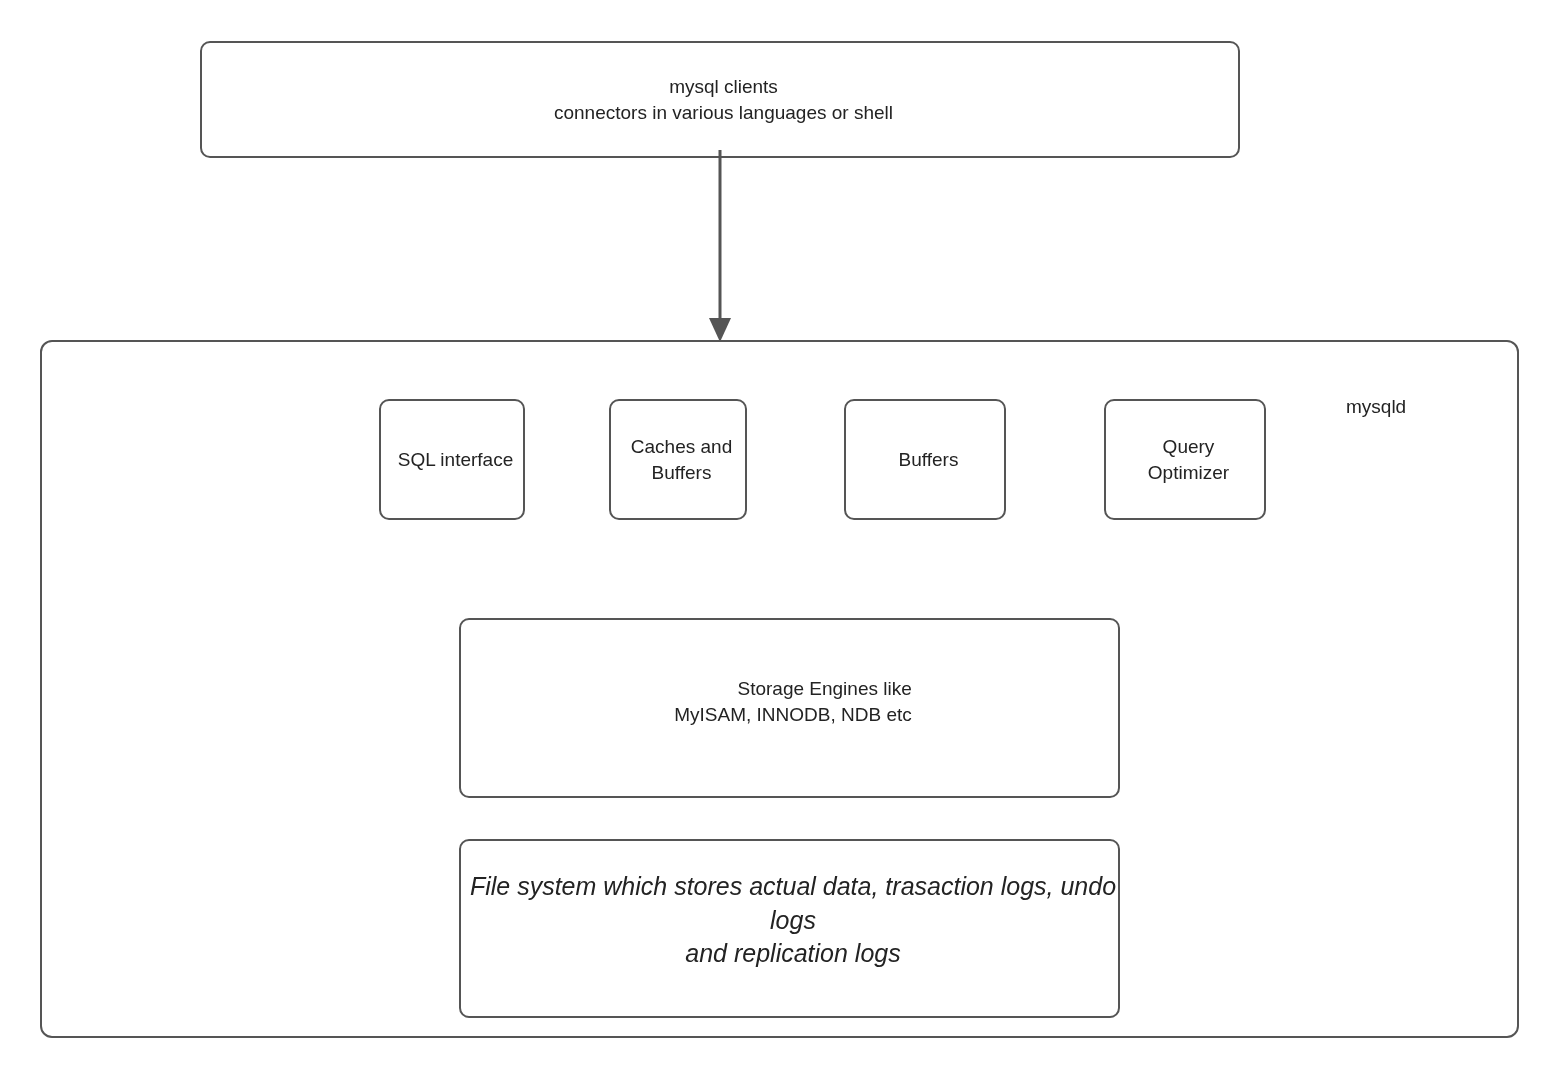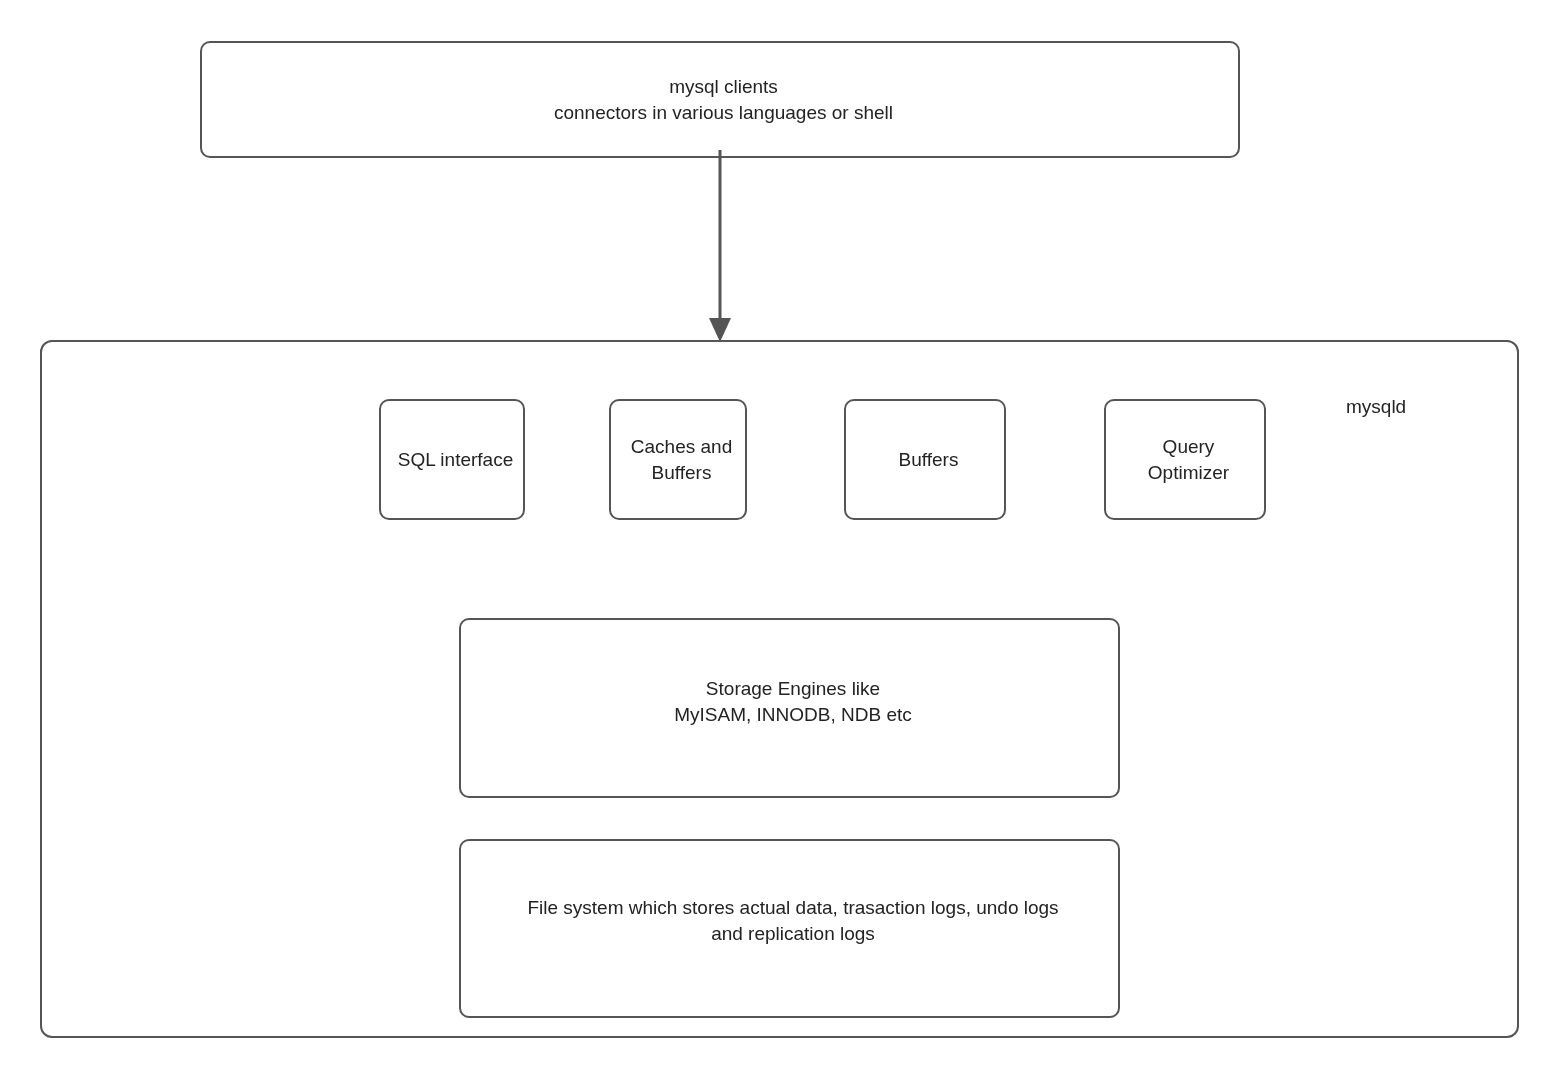--- a/index.html
+++ b/index.html
@@ -77,30 +77,31 @@
 
   
   #storage-box {
     left: 459px;
     top: 618px;
     width: 661px;
     height: 180px;
     font-size: 19px;
     align-items: center;
   }
-  #storage-box .box-text { transform: translateY(-6px); }
+  #storage-box .box-text { transform: translateY(-6px); text-align: right; }
 
   
   #filesystem-box {
     left: 459px;
     top: 839px;
     width: 661px;
     height: 179px;
-    font-size: 19px;
+    font-size: 25px;
     align-items: center;
+    font-style: italic;
   }
   #filesystem-box .box-text { transform: translateY(-8px); }
 
   
   #connector-arrow {
     position: absolute;
     left: 680px;
     top: 150px;
     width: 80px;
     height: 200px;

